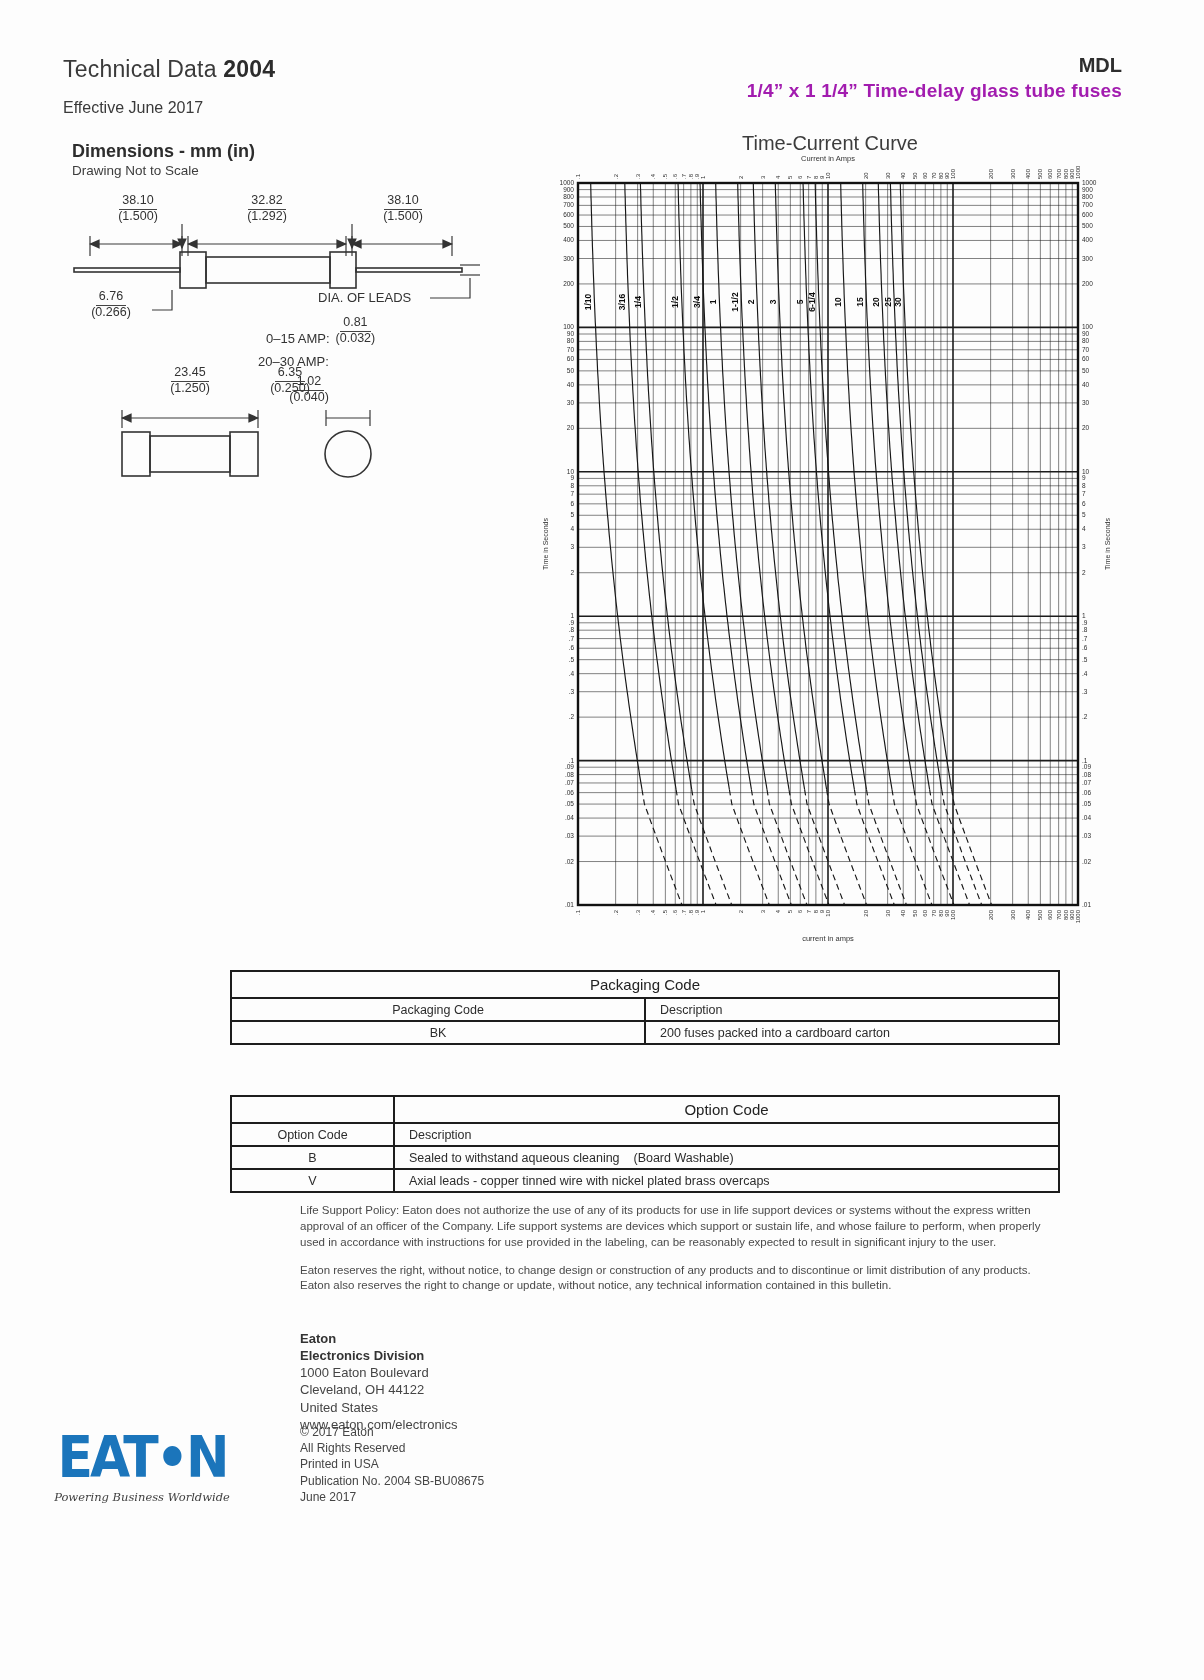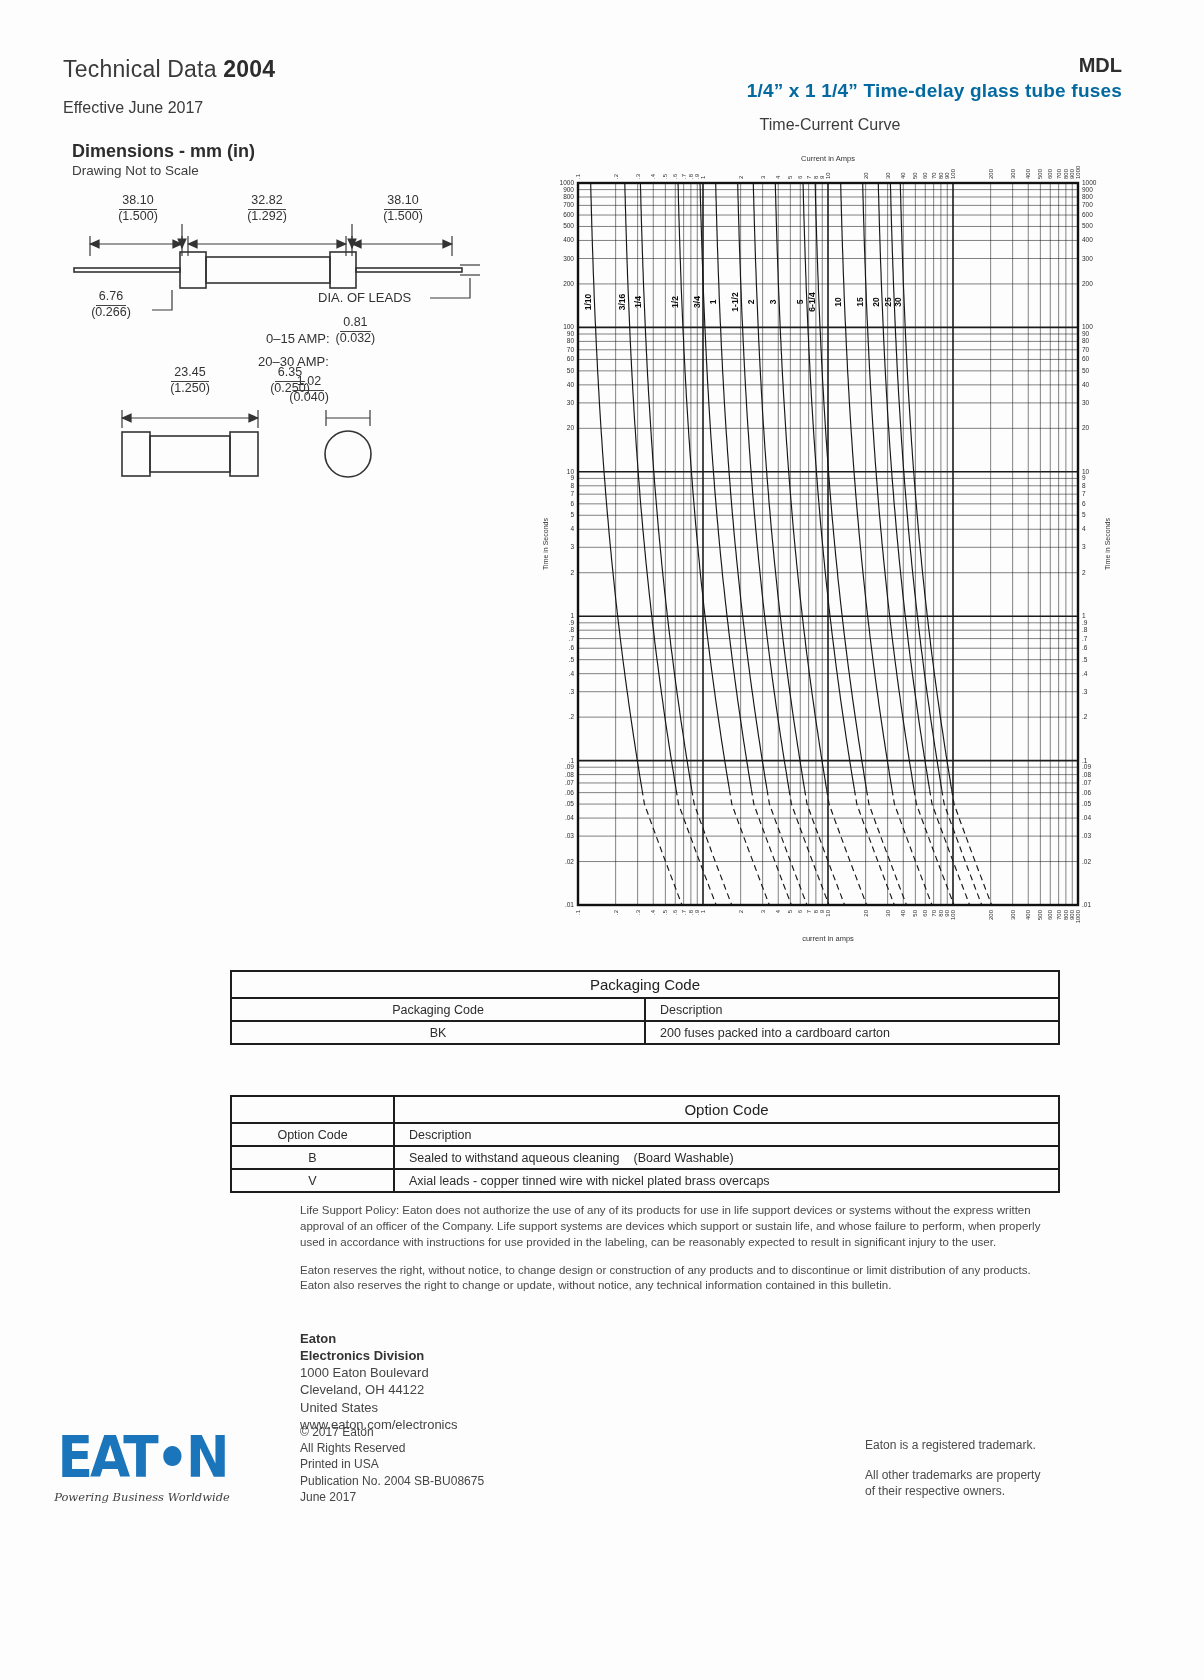--- a/index.html
+++ b/index.html
@@ -5,23 +5,23 @@
   html,body{margin:0;padding:0;background:#ffffff;}
   .page{position:relative;width:1204px;height:1680px;background:#fdfdfd;overflow:hidden;
         font-family:"Liberation Sans",sans-serif;color:#333;padding-left:44px;}
   
   .hdr-left{position:absolute;left:63px;top:56px;}
   .doc-title{font-size:23px;color:#3a3a3a;letter-spacing:.2px;}
   .doc-title b{color:#2c2c2c;}
   .doc-effective{font-size:16px;font-weight:normal;color:#3a3a3a;margin-top:16px;}
   .hdr-right{position:absolute;right:126px;top:54px;text-align:right;}
   .product-code{font-size:20px;font-weight:bold;color:#2e2e2e;}
-  .product-title{font-size:19px;font-weight:bold;color:#0369a1;margin-top:3px;letter-spacing:.2px;}
-  .chart-title{position:absolute;left:680px;top:116px;width:300px;text-align:center;
-               font-size:16px;color:#3c3c3c;}
+  .product-title{font-size:19px;font-weight:bold;color:#a21caf;margin-top:3px;letter-spacing:.2px;}
+  .chart-title{position:absolute;left:680px;top:132px;width:300px;text-align:center;
+               font-size:20px;color:#3c3c3c;}
   
   .dims-title{position:absolute;left:72px;top:141px;font-size:18px;font-weight:bold;color:#2d2d2d;}
   .dims-sub{position:absolute;left:72px;top:163px;font-size:13.5px;color:#3d3d3d;}
   .dim-fig{position:absolute;left:60px;top:182px;width:445px;height:305px;}
   .dim-fig svg{position:absolute;left:0;top:0;}
   .dim-label{position:absolute;text-align:center;font-size:12.5px;color:#333;line-height:1.1;}
   .frac-top{display:inline-block;border-bottom:1.3px solid #444;padding:0 3px 1px 3px;}
   .frac-bot{padding-top:1px;}
   .amp-row{position:absolute;display:flex;align-items:flex-end;gap:6px;font-size:13px;color:#333;}
   .amp-frac{text-align:center;font-size:12.5px;line-height:1.1;}
@@ -540,25 +540,19 @@
   </div>
 
   <div class="copyright">
     <div>© 2017 Eaton</div>
     <div>All Rights Reserved</div>
     <div>Printed in USA</div>
     <div>Publication No. 2004 SB-BU08675</div>
     <div>June 2017</div>
   </div>
 
-  <div class="tm-right">
-    <div>Eaton is a registered trademark.</div>
-    <div class="gap"></div>
-    <div>All other trademarks are property</div>
-    <div>of their respective owners.</div>
-  </div>
 
   <div class="logo">
     <div class="logo-text" id="logo-text" style="color: rgb(27, 117, 187);">EAT•N</div>
     <div class="logo-tag">Powering Business Worldwide</div>
   </div>
 
 </div>
 
 </body></html>

